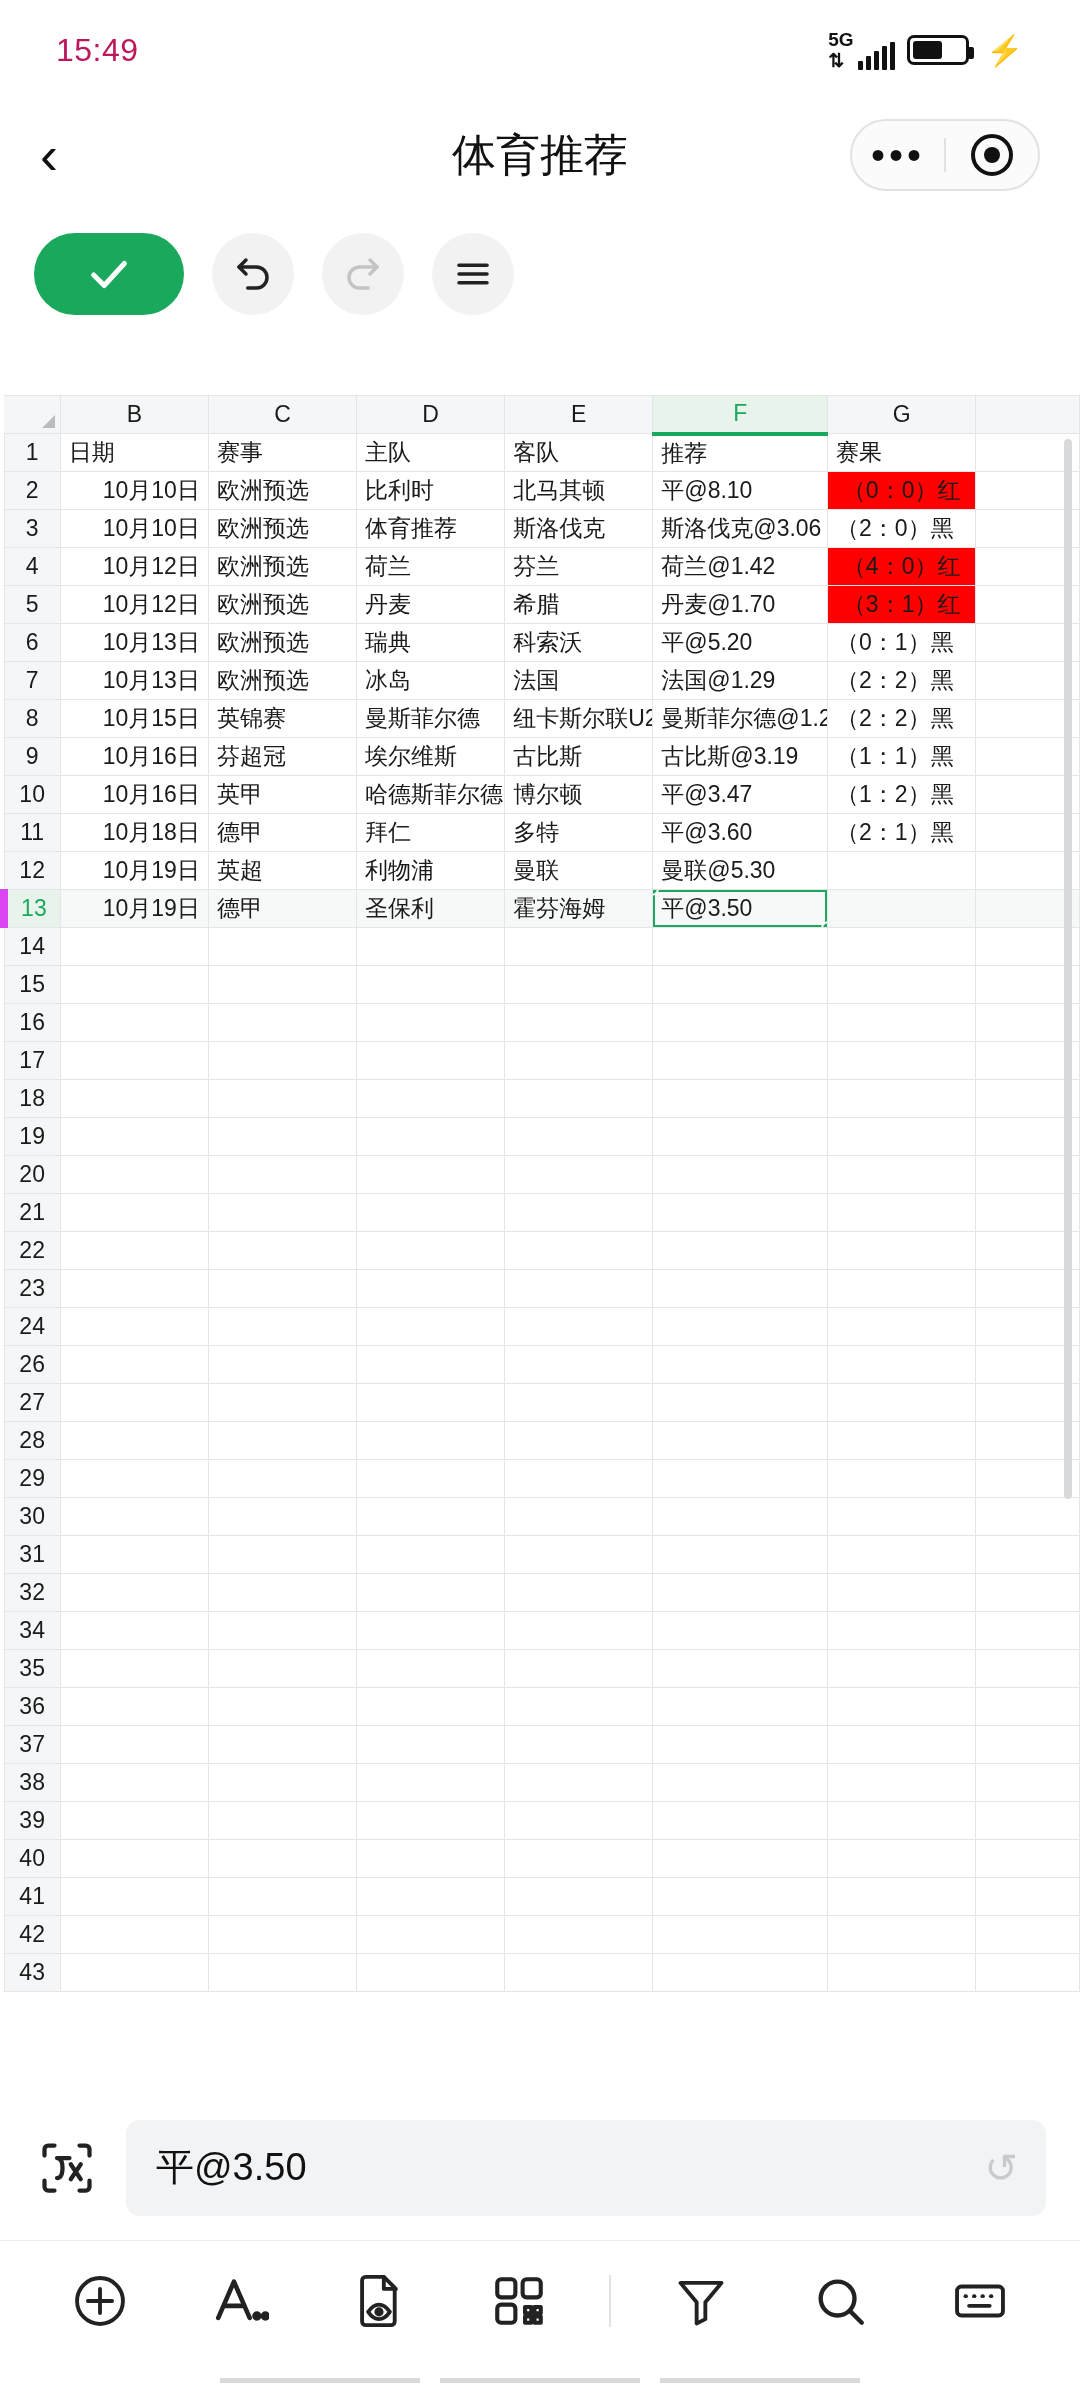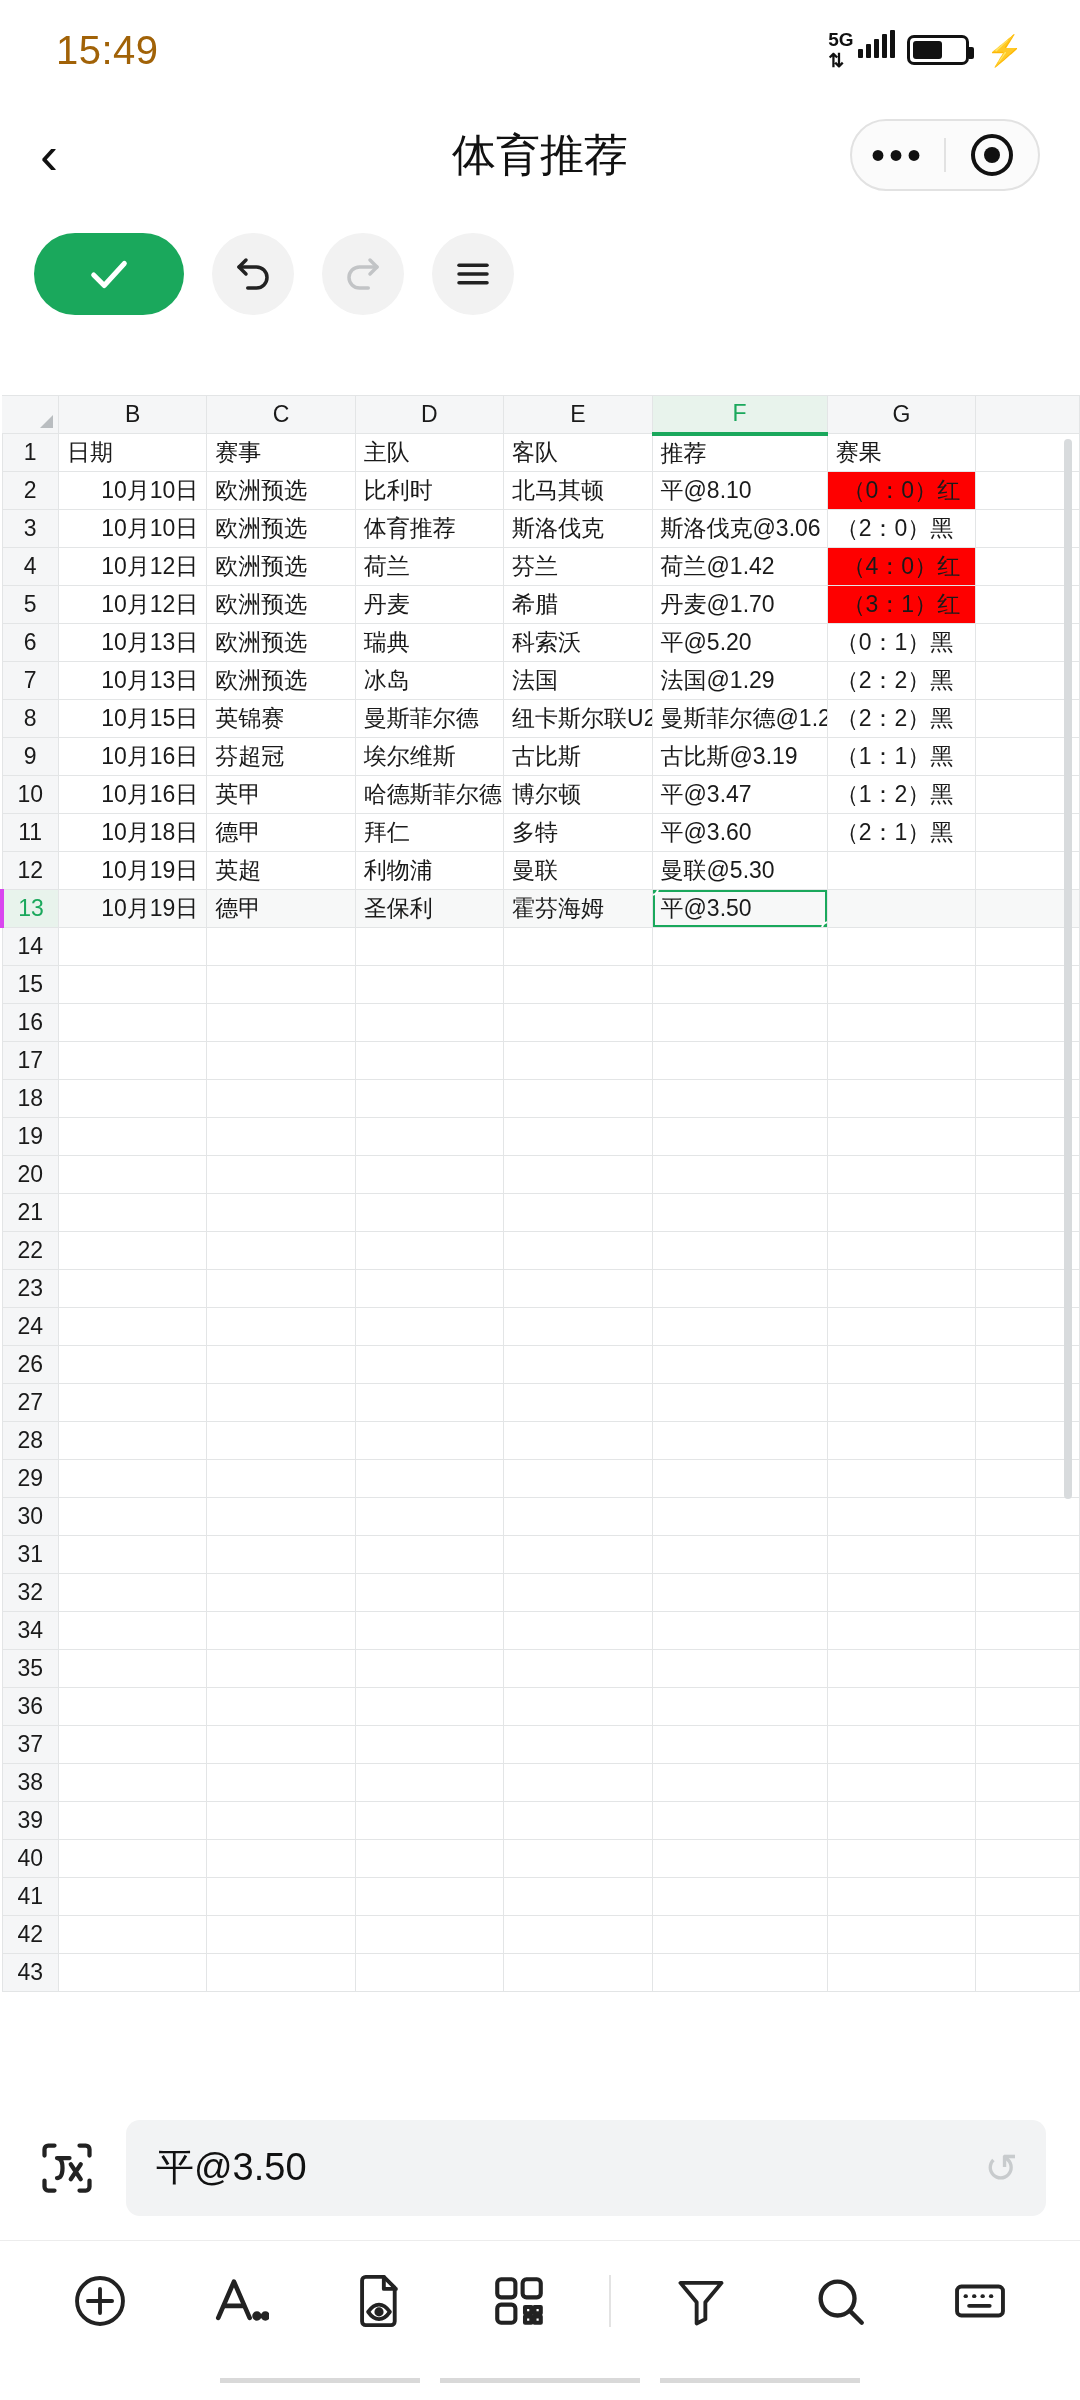--- a/index.html
+++ b/index.html
@@ -10,23 +10,23 @@
     background:#ffffff;
     overflow:hidden;
     position:relative;
   }
 
   
   .statusbar{
     height:100px; display:flex; align-items:center;
     justify-content:space-between; padding:0 56px;
   }
-  .status-time{ font-size:40px; color:#a16207; letter-spacing:0.5px; }
+  .status-time{ font-size:32px; color:#be185d; letter-spacing:0.5px; }
   .status-right{ display:flex; align-items:center; gap:12px; }
-  .sig-wrap{ display:flex; gap:4px; }
+  .sig-wrap{ display:flex; align-items:flex-end; gap:4px; }
   .sig-5g{ display:flex; flex-direction:column; align-items:flex-start; line-height:1; }
   .sig-5g span{ font-size:19px; font-weight:bold; color:#111; }
   .sig-arrows{ font-size:15px; color:#111; margin-top:2px;}
   .bars{ display:flex; align-items:flex-end; gap:3px; height:28px; }
   .bars i{ display:block; width:5px; background:#111; border-radius:1px; }
   .bars i:nth-child(1){height:9px}
   .bars i:nth-child(2){height:14px}
   .bars i:nth-child(3){height:19px}
   .bars i:nth-child(4){height:24px}
   .bars i:nth-child(5){height:28px}
@@ -97,21 +97,21 @@
   }
   thead th{
     background:#f5f6f7; text-align:center; color:#4a4d50; font-size:22px; height:36px;
     border-top:1px solid #e3e5e6;
   }
   thead th.sel-col{ background:#e8f3ec; color:#1aa85c; border-bottom:4px solid #1aa85c;}
   td.rowhdr{
     background:#f5f6f7; text-align:center; color:#4a4d50; font-size:22px; width:38px;
     border-left:1px solid #e3e5e6;
   }
-  td.rowhdr.sel-row{ background:#e8f3ec; color:#1aa85c; border-left:4px solid #d946ef;}
+  td.rowhdr.sel-row{ background:#e8f3ec; color:#1aa85c; border-left:8px solid #d946ef;}
   .col-b{width:100px}
   .col-c{width:100px}
   .col-d{width:100px}
   .col-e{width:100px}
   .col-f{width:118px}
   .col-g{width:100px}
   .col-h{width:70px}
   td.right{ text-align:right; }
   td.red-cell{ background:#fe0000; color:#ff2a2a; text-align:center; }
   tr.sel-row-bg td{ background:#f7f8f8; }

